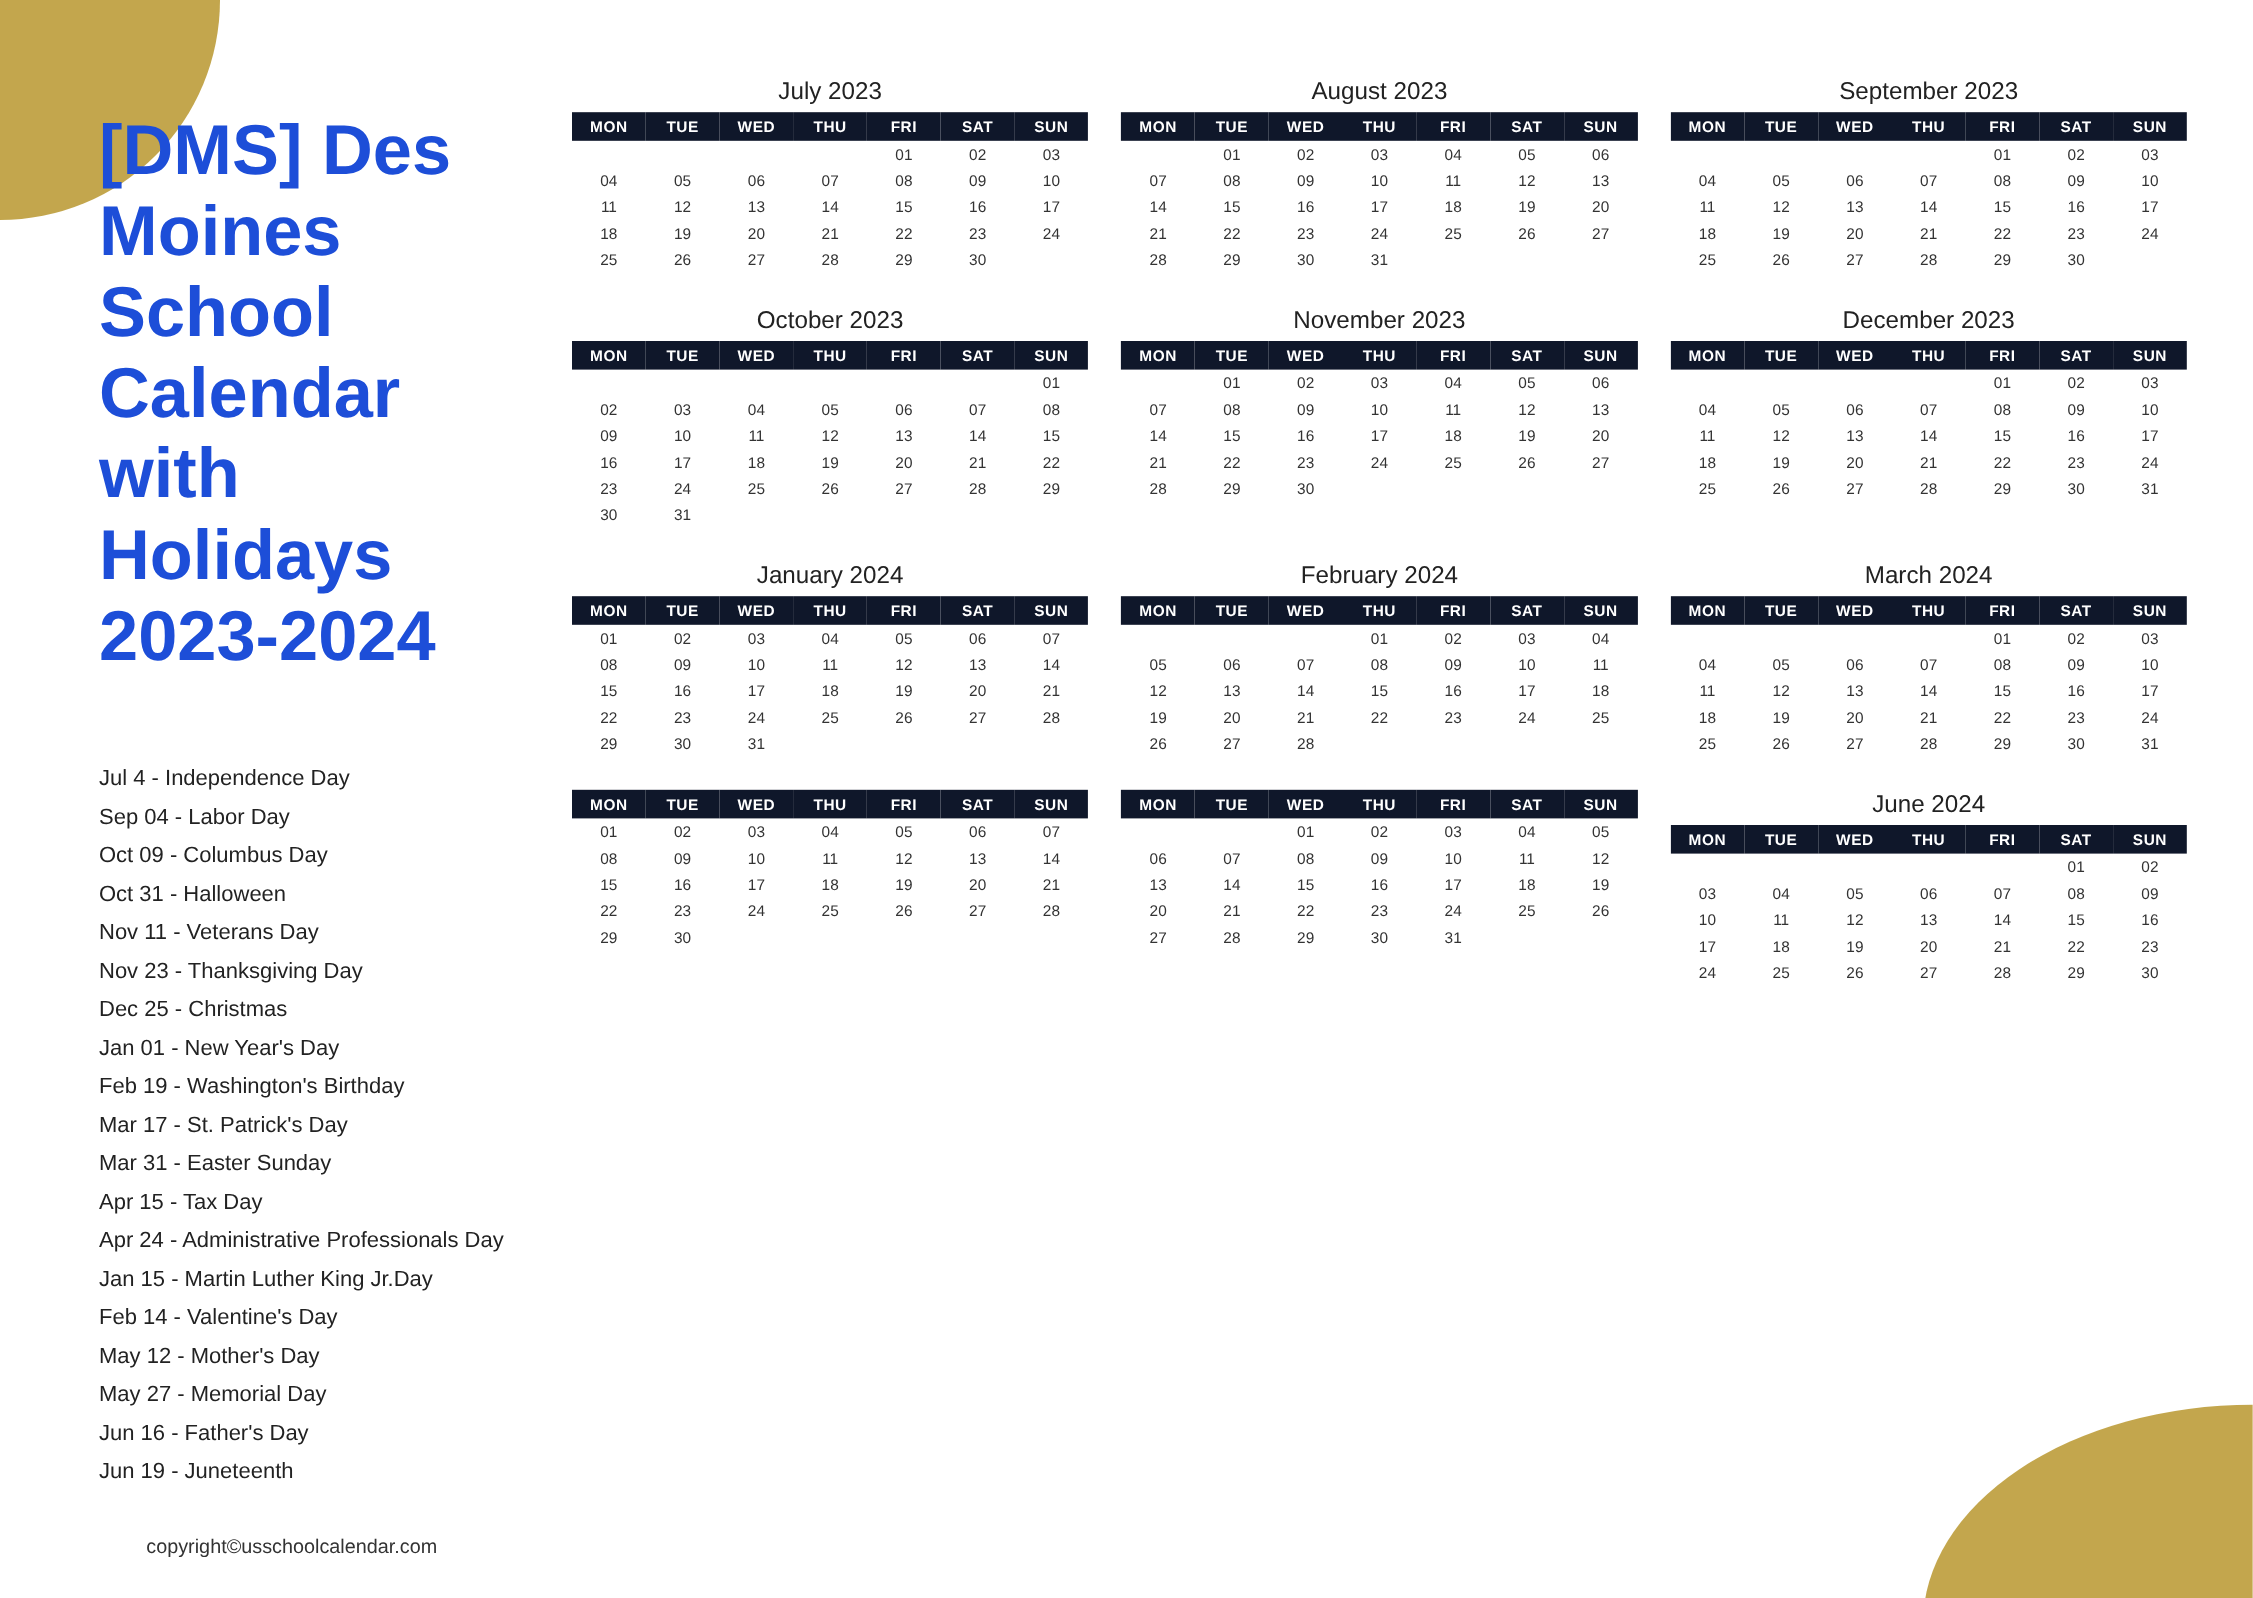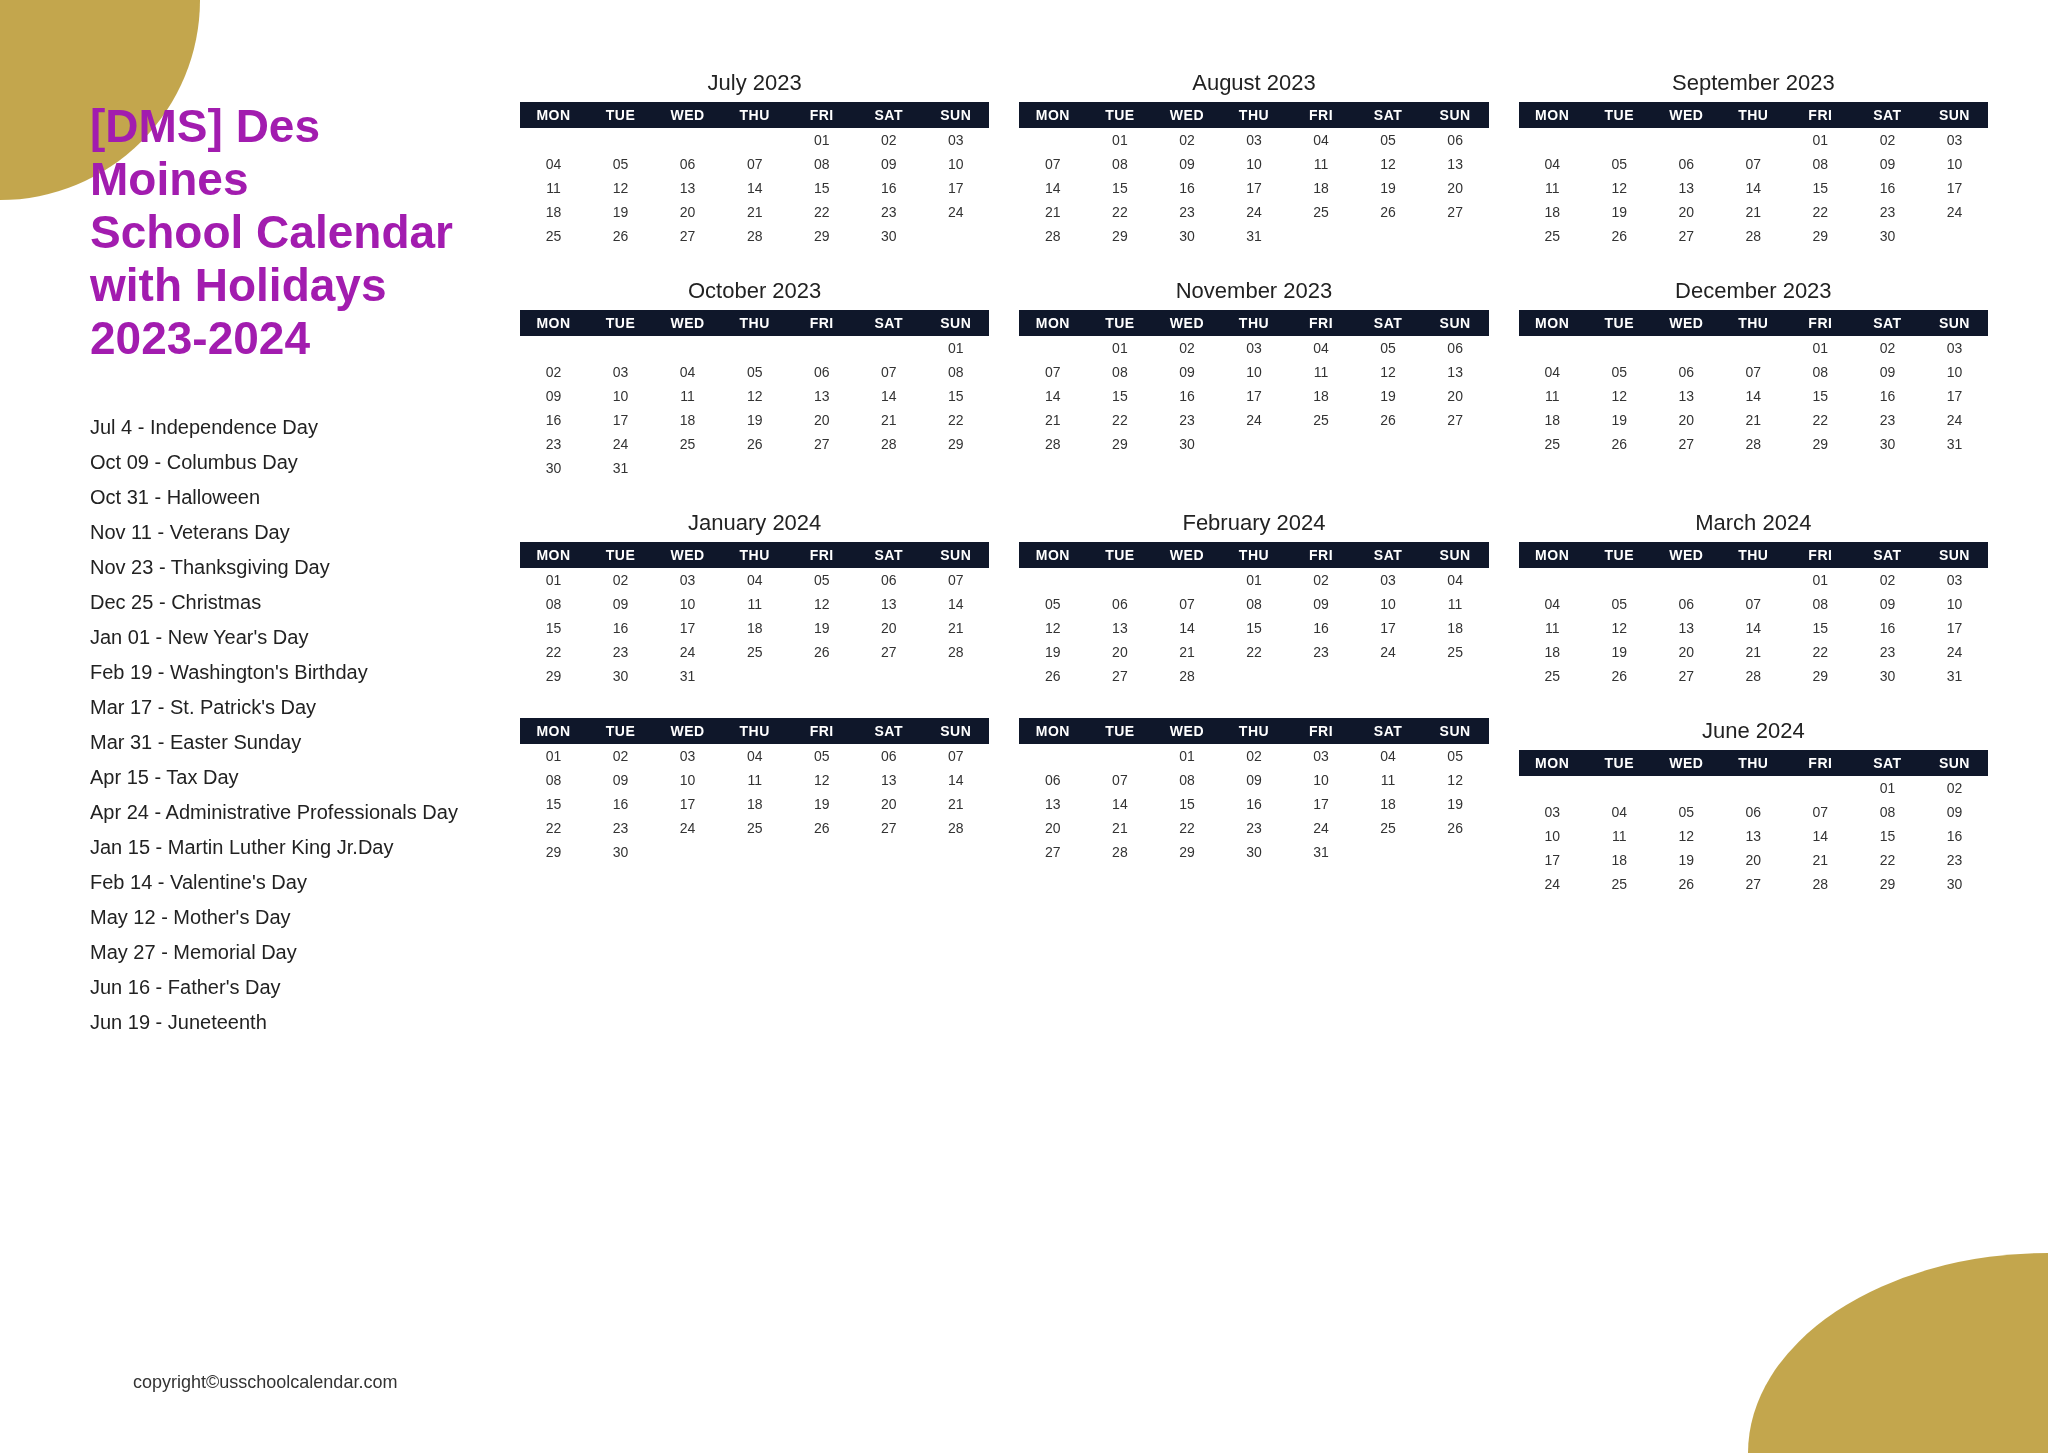--- a/index.html
+++ b/index.html
@@ -43,25 +43,25 @@
     .left-panel {
       width: 420px;
       flex-shrink: 0;
       display: flex;
       flex-direction: column;
       padding-top: 60px;
       padding-left: 30px;
     }
 
     .main-title {
-      font-size: 46px;
+      font-size: 64px;
       font-weight: 700;
-      color: #a21caf;
+      color: #1d4ed8;
       line-height: 1.15;
-      margin-bottom: 26px;
+      margin-bottom: 56px;
     }
 
     .holidays-list {
       margin-top: 20px;
       font-size: 20px;
       color: #222;
       line-height: 1.75;
     }
 
     .copyright {
@@ -141,20 +141,21 @@
 <div class="page-container">
   <div class="left-panel">
     <div class="main-title">
       <span>[DMS] Des Moines</span><br>
       <span>School Calendar</span><br>
       <span>with Holidays</span><br>
       <span>2023-2024</span>
     </div>
     <div class="holidays-list" id="holidays-container">
         <div>Jul 4 - Independence Day</div>
+        <div>Sep 04 - Labor Day</div>
         <div>Oct 09 - Columbus Day</div>
         <div>Oct 31 - Halloween</div>
         <div>Nov 11 - Veterans Day</div>
         <div>Nov 23 - Thanksgiving Day</div>
         <div>Dec 25 - Christmas</div>
         <div>Jan 01 - New Year's Day</div>
         <div>Feb 19 - Washington's Birthday</div>
         <div>Mar 17 - St. Patrick's Day</div>
         <div>Mar 31 - Easter Sunday</div>
         <div>Apr 15 - Tax Day</div>

